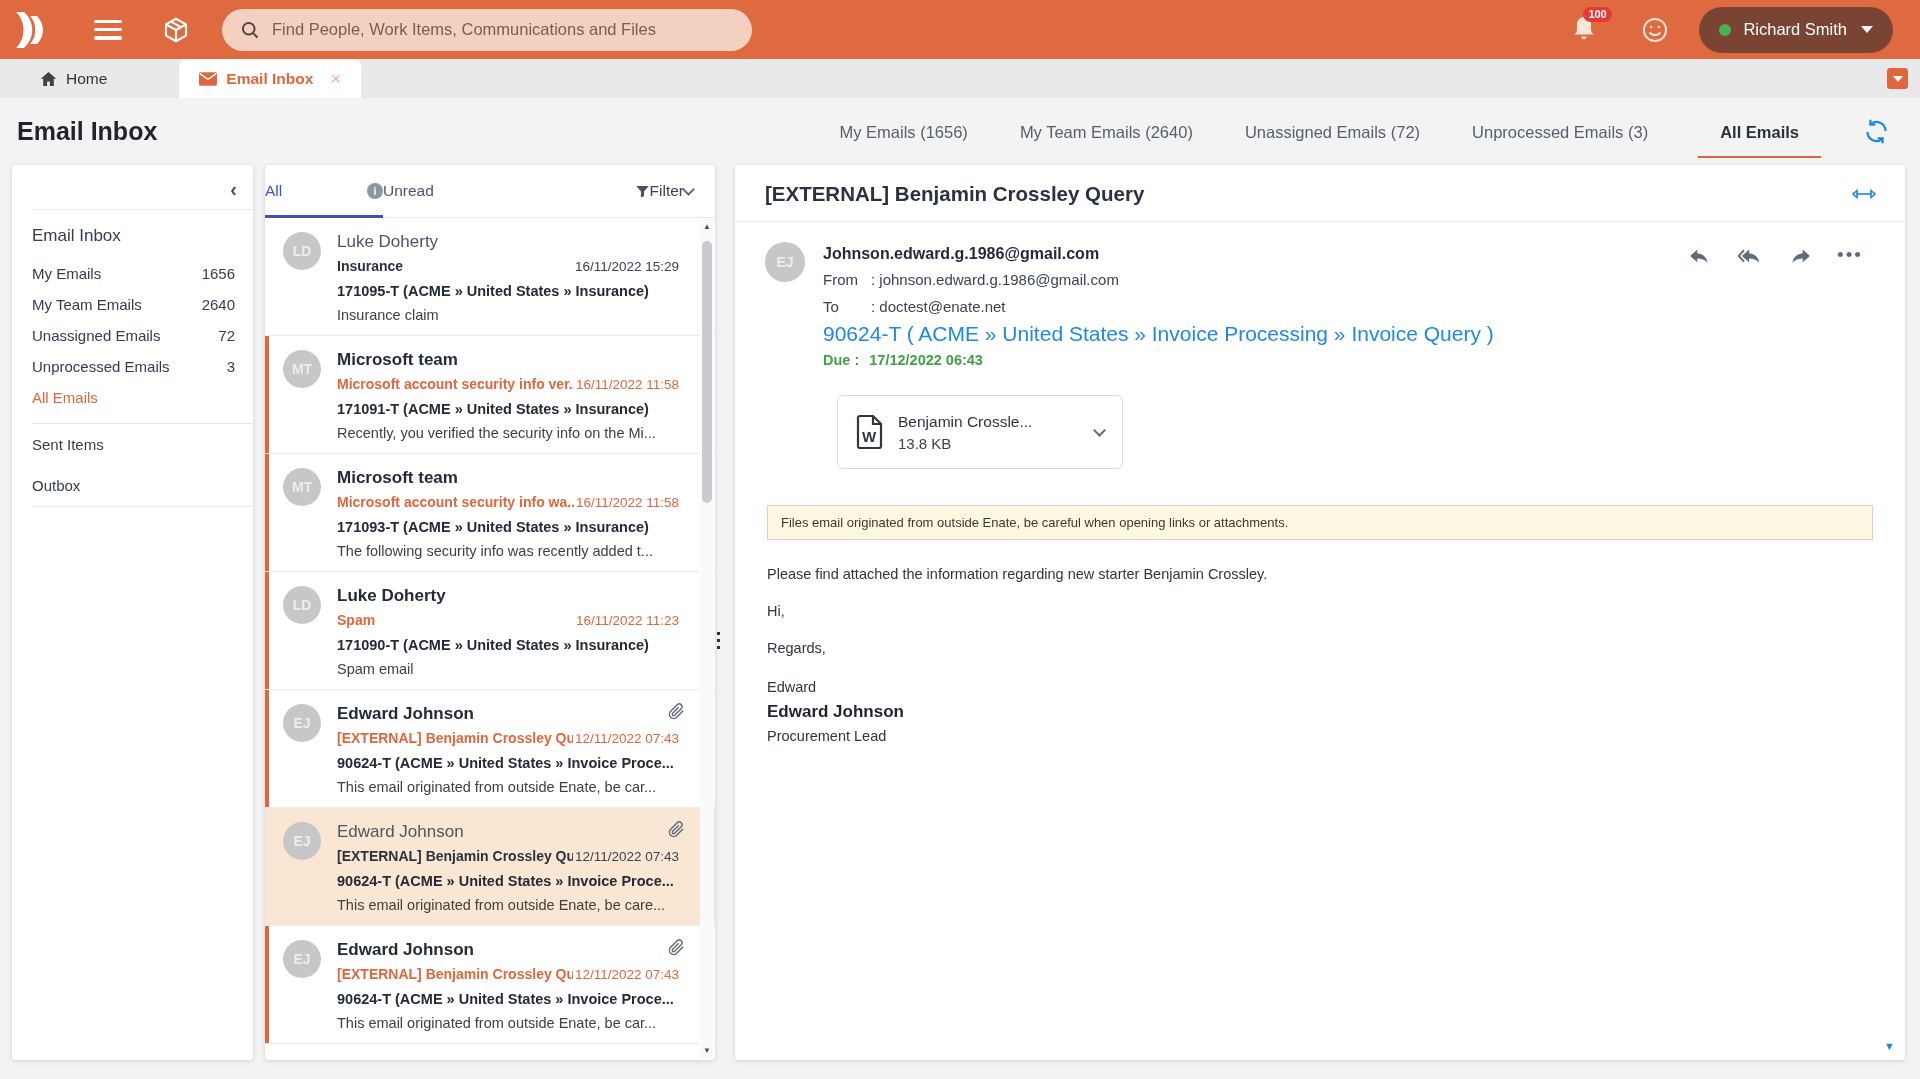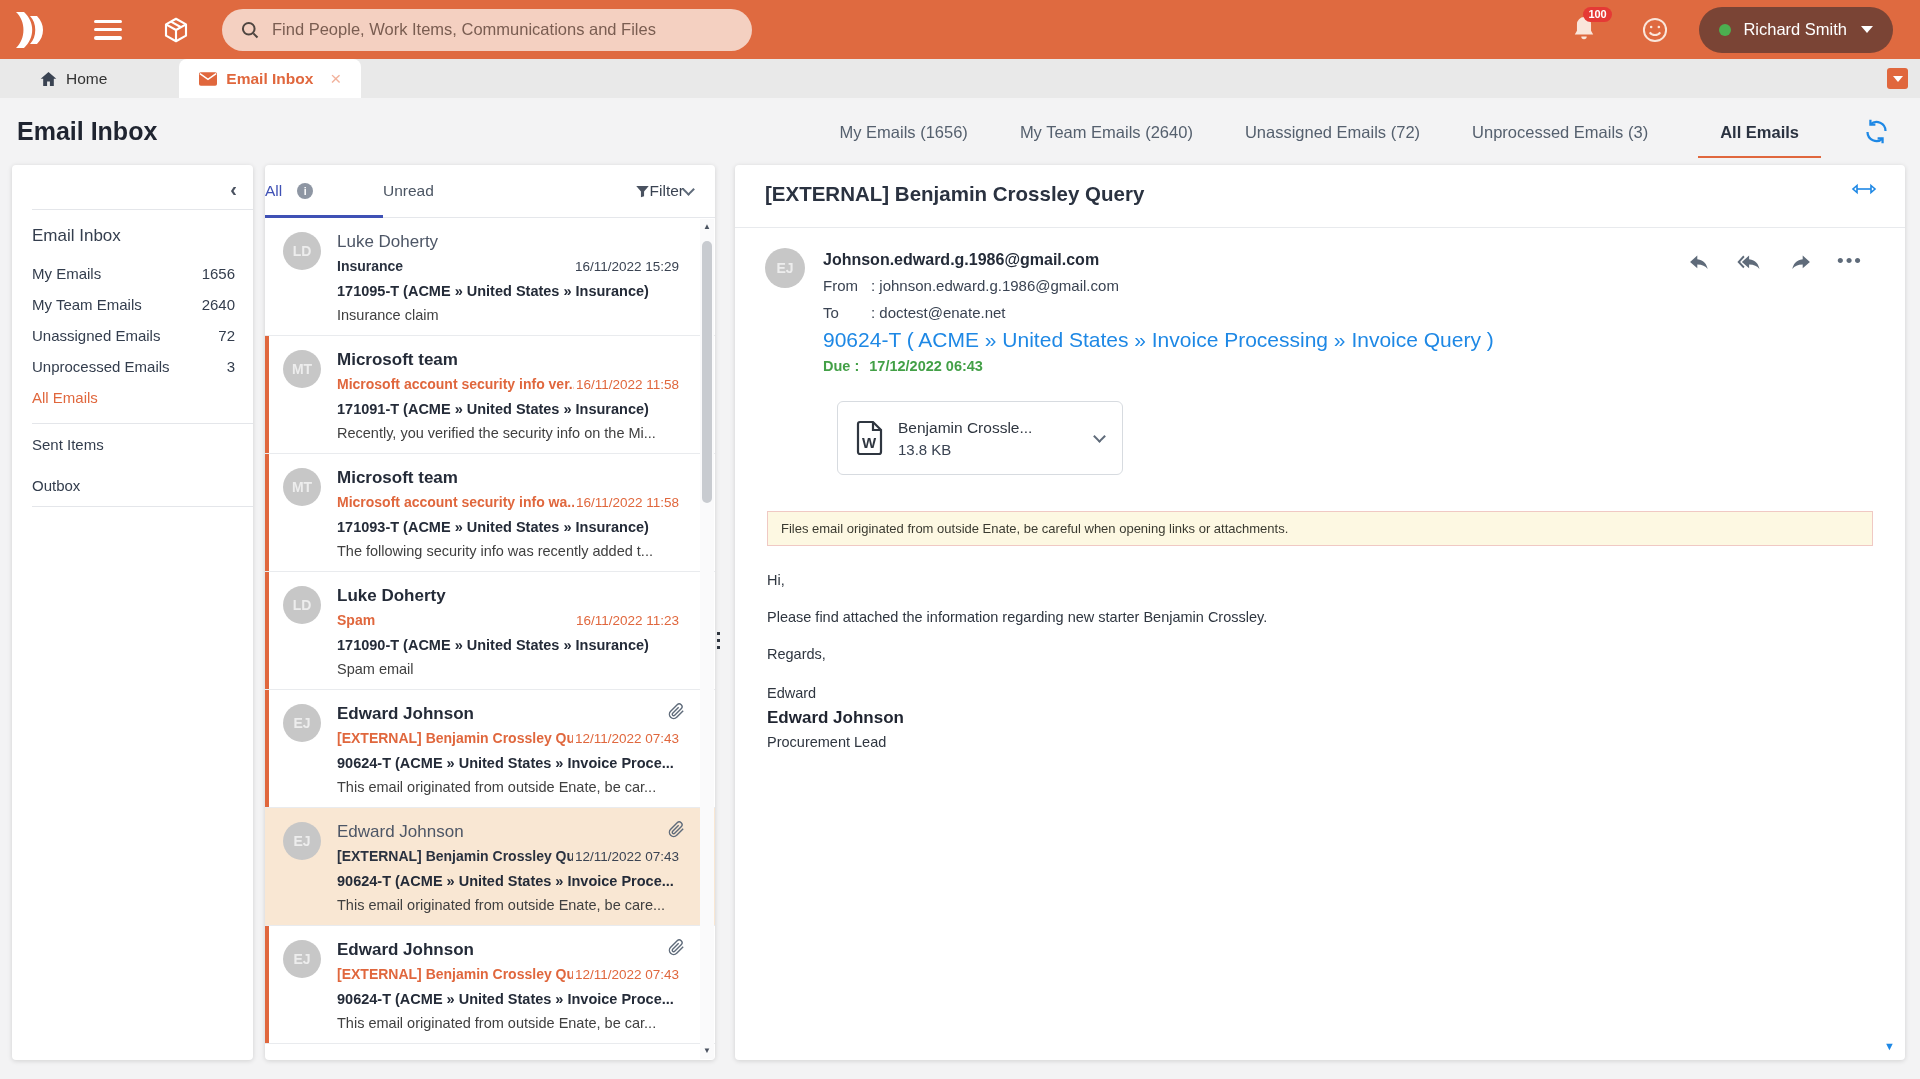--- a/index.html
+++ b/index.html
@@ -53,21 +53,21 @@
   
   .collapse { position:absolute; top:14px; right:16px; font-size:20px; font-weight:700; color:#4A5260; cursor:pointer; line-height:1; }
   .side-div { border-top:1px solid #E4E6EA; margin:0 0 0 20px; }
   .sb-head { font-size:17px; color:#343E4E; padding:16px 20px 12px; }
   .sb-item { display:flex; justify-content:space-between; align-items:center; padding:7px 18px 7px 20px; font-size:15px; color:#333D4D; cursor:pointer;text-align:right; }
   .sb-item.active { color:#E0673D; }
   .sb-item2 { padding:12px 18px 12px 20px; font-size:15px; color:#333D4D; cursor:pointer; }
 
   
   .list-tabs { height:53px; display:flex; align-items:stretch; border-bottom:1px solid #E5E7EB; position:relative; flex:0 0 auto; }
-  .ltab { display:flex; align-items:center; justify-content:flex-start; gap:15px; font-size:15.5px; cursor:pointer; }
+  .ltab { display:flex; align-items:center; justify-content:space-between; gap:15px; font-size:15.5px; cursor:pointer; }
   .ltab-all { width:118px; color:#3F51B5; position:relative; }
   .ltab-all::after { content:""; position:absolute; left:0; right:0; bottom:-1px; height:3px; background:#3F51B5; }
   .ltab-unread { width:130px; color:#4B5563; }
   .info-badge { width:16px; height:16px; border-radius:50%; background:#8E96A3; color:#fff; font-size:10.5px; font-weight:700;
     display:flex; align-items:center; justify-content:center; font-style:normal; }
   .filter-btn { margin-left:auto; display:flex; align-items:center; padding:0 22px; color:#3A4352; font-size:15.5px; cursor:pointer; }
   .chev { width:9px; height:9px; border-right:2px solid #5F6B7A; border-bottom:2px solid #5F6B7A; transform:rotate(45deg); margin-top:-4px; }
 
   .list-items { position:relative; flex:1; overflow:hidden; }
   .email-item { position:relative; height:118px; padding:11px 36px 0 18px; border-bottom:1px solid #E9EBEE; display:flex; cursor:pointer; background:#fff; }
@@ -88,21 +88,21 @@
 
   .vscroll { position:absolute; right:1px; top:54px; bottom:1px; width:14px; background:#FAFAFB; }
   .vs-arrow { position:absolute; left:0; right:0; height:16px; color:#4A5260; font-size:8px; text-align:center; line-height:16px; cursor:pointer; }
   .vs-up { top:0; } .vs-down { bottom:0; }
   .vs-thumb { position:absolute; left:2px; width:10px; top:22px; height:262px; background:#C8CBD0; border-radius:5px; cursor:pointer; }
 
   .drag-dots { position:absolute; left:717px; top:632px; display:flex; flex-direction:column; gap:4px; cursor:col-resize; }
   .drag-dots i { width:3px; height:3px; background:#2F3640; display:block; }
 
   
-  .dt-titlerow { display:flex; align-items:flex-start; padding:17px 28px 21px 30px; border-bottom:1px solid #E8EAED; }
+  .dt-titlerow { display:flex; align-items:center; padding:17px 28px 15px 30px; border-bottom:1px solid #E8EAED; }
   .dt-title { font-size:20.5px; font-weight:600; color:#2A3240; }
   .resize-btn { margin-left:auto; cursor:pointer; display:flex; }
   .dt-senderwrap { display:flex; padding:20px 30px 0; position:relative; }
   .dt-avatar { flex:0 0 40px; width:40px; height:40px; border-radius:50%; background:#C7C7C7; color:#EDEDED; font-weight:700;
     font-size:14px; display:flex; align-items:center; justify-content:center; margin-right:18px; }
   .dt-sender { font-size:16px; font-weight:700; color:#242B38; line-height:24px; }
   .dt-line { font-size:15px; color:#3A4352; line-height:27px; display:flex; }
   .dt-label { display:inline-block; width:48px; }
   .dt-link { font-size:21px; line-height:27px; color:#1E88E5; cursor:pointer; }
   .dt-due { font-size:14.5px; font-weight:700; color:#43A047; line-height:26px; }
@@ -435,21 +435,21 @@
       <text x="13" y="28" text-anchor="middle" font-size="15" font-weight="bold" fill="#2F3640" font-family="Liberation Sans, sans-serif">W</text>
     </svg>
     <div class="attach-txt">
       <div class="attach-name">Benjamin Crossle...</div>
       <div class="attach-size">13.8 KB</div>
     </div>
     <span class="chev"></span>
   </div>
   <div class="warnbar">Files email originated from outside Enate, be careful when opening links or attachments.</div>
   <div class="dt-body">
+    <p>Please find attached the information regarding new starter Benjamin Crossley.</p>
     <p>Hi,</p>
-    <p>Please find attached the information regarding new starter Benjamin Crossley.</p>
     <p>Regards,</p>
     <p class="tight">Edward</p>
     <div class="sig-name">Edward Johnson</div>
     <div class="sig-title">Procurement Lead</div>
   </div>
   <span class="dt-downcaret">▼</span>
 </div>
 
 </body></html>

